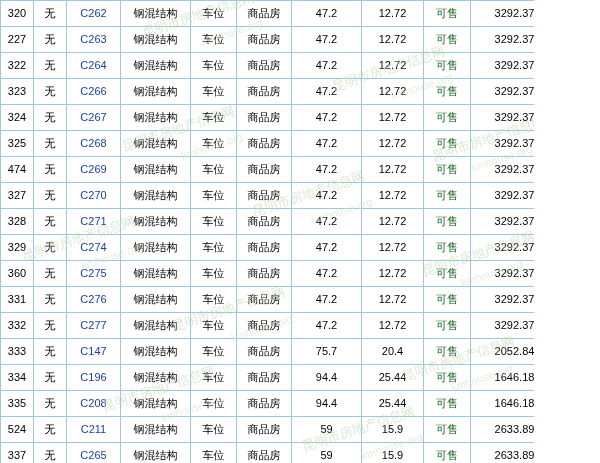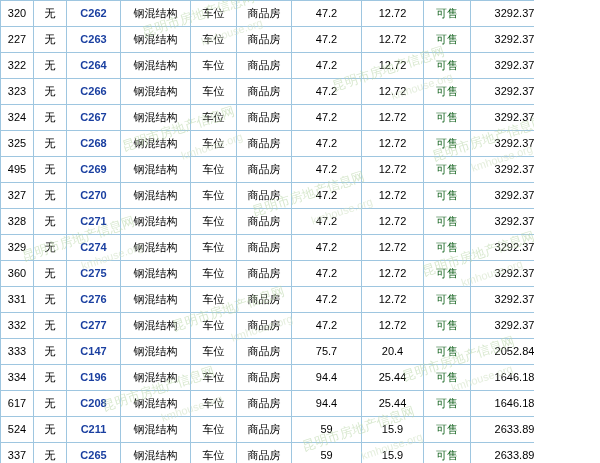--- a/index.html
+++ b/index.html
@@ -47,21 +47,21 @@
   .c-type  { width: 46px; }
   .c-use   { width: 55px; }
   .c-area1 { width: 70px; }
   .c-area2 { width: 62px; }
   .c-status{ width: 47px; }
   .c-price { width: 88px; }
   .c-total { width: 88px; }
 
   td.code-cell {
     color: #1a3fa0;
-    font-weight: bold;
+    font-weight: normal;
   }
   td.status-cell {
     color: #0b5d16;
     font-weight: normal;
   }
   td.right-cell {
     text-align: center;
   }
 
   
@@ -179,21 +179,21 @@
           <td>钢混结构</td>
           <td>车位</td>
           <td>商品房</td>
           <td>47.2</td>
           <td>12.72</td>
           <td class="status-cell">可售</td>
           <td class="right-cell">3292.37</td>
           <td class="right-cell">155400</td>
         </tr>
         <tr>
-          <td>495</td>
+          <td>474</td>
           <td>无</td>
           <td class="code-cell">C269</td>
           <td>钢混结构</td>
           <td>车位</td>
           <td>商品房</td>
           <td>47.2</td>
           <td>12.72</td>
           <td class="status-cell">可售</td>
           <td class="right-cell">3292.37</td>
           <td class="right-cell">155400</td>
@@ -296,21 +296,21 @@
           <td>钢混结构</td>
           <td>车位</td>
           <td>商品房</td>
           <td>94.4</td>
           <td>25.44</td>
           <td class="status-cell">可售</td>
           <td class="right-cell">1646.18</td>
           <td class="right-cell">155400</td>
         </tr>
         <tr>
-          <td>617</td>
+          <td>335</td>
           <td>无</td>
           <td class="code-cell">C208</td>
           <td>钢混结构</td>
           <td>车位</td>
           <td>商品房</td>
           <td>94.4</td>
           <td>25.44</td>
           <td class="status-cell">可售</td>
           <td class="right-cell">1646.18</td>
           <td class="right-cell">155400</td>

